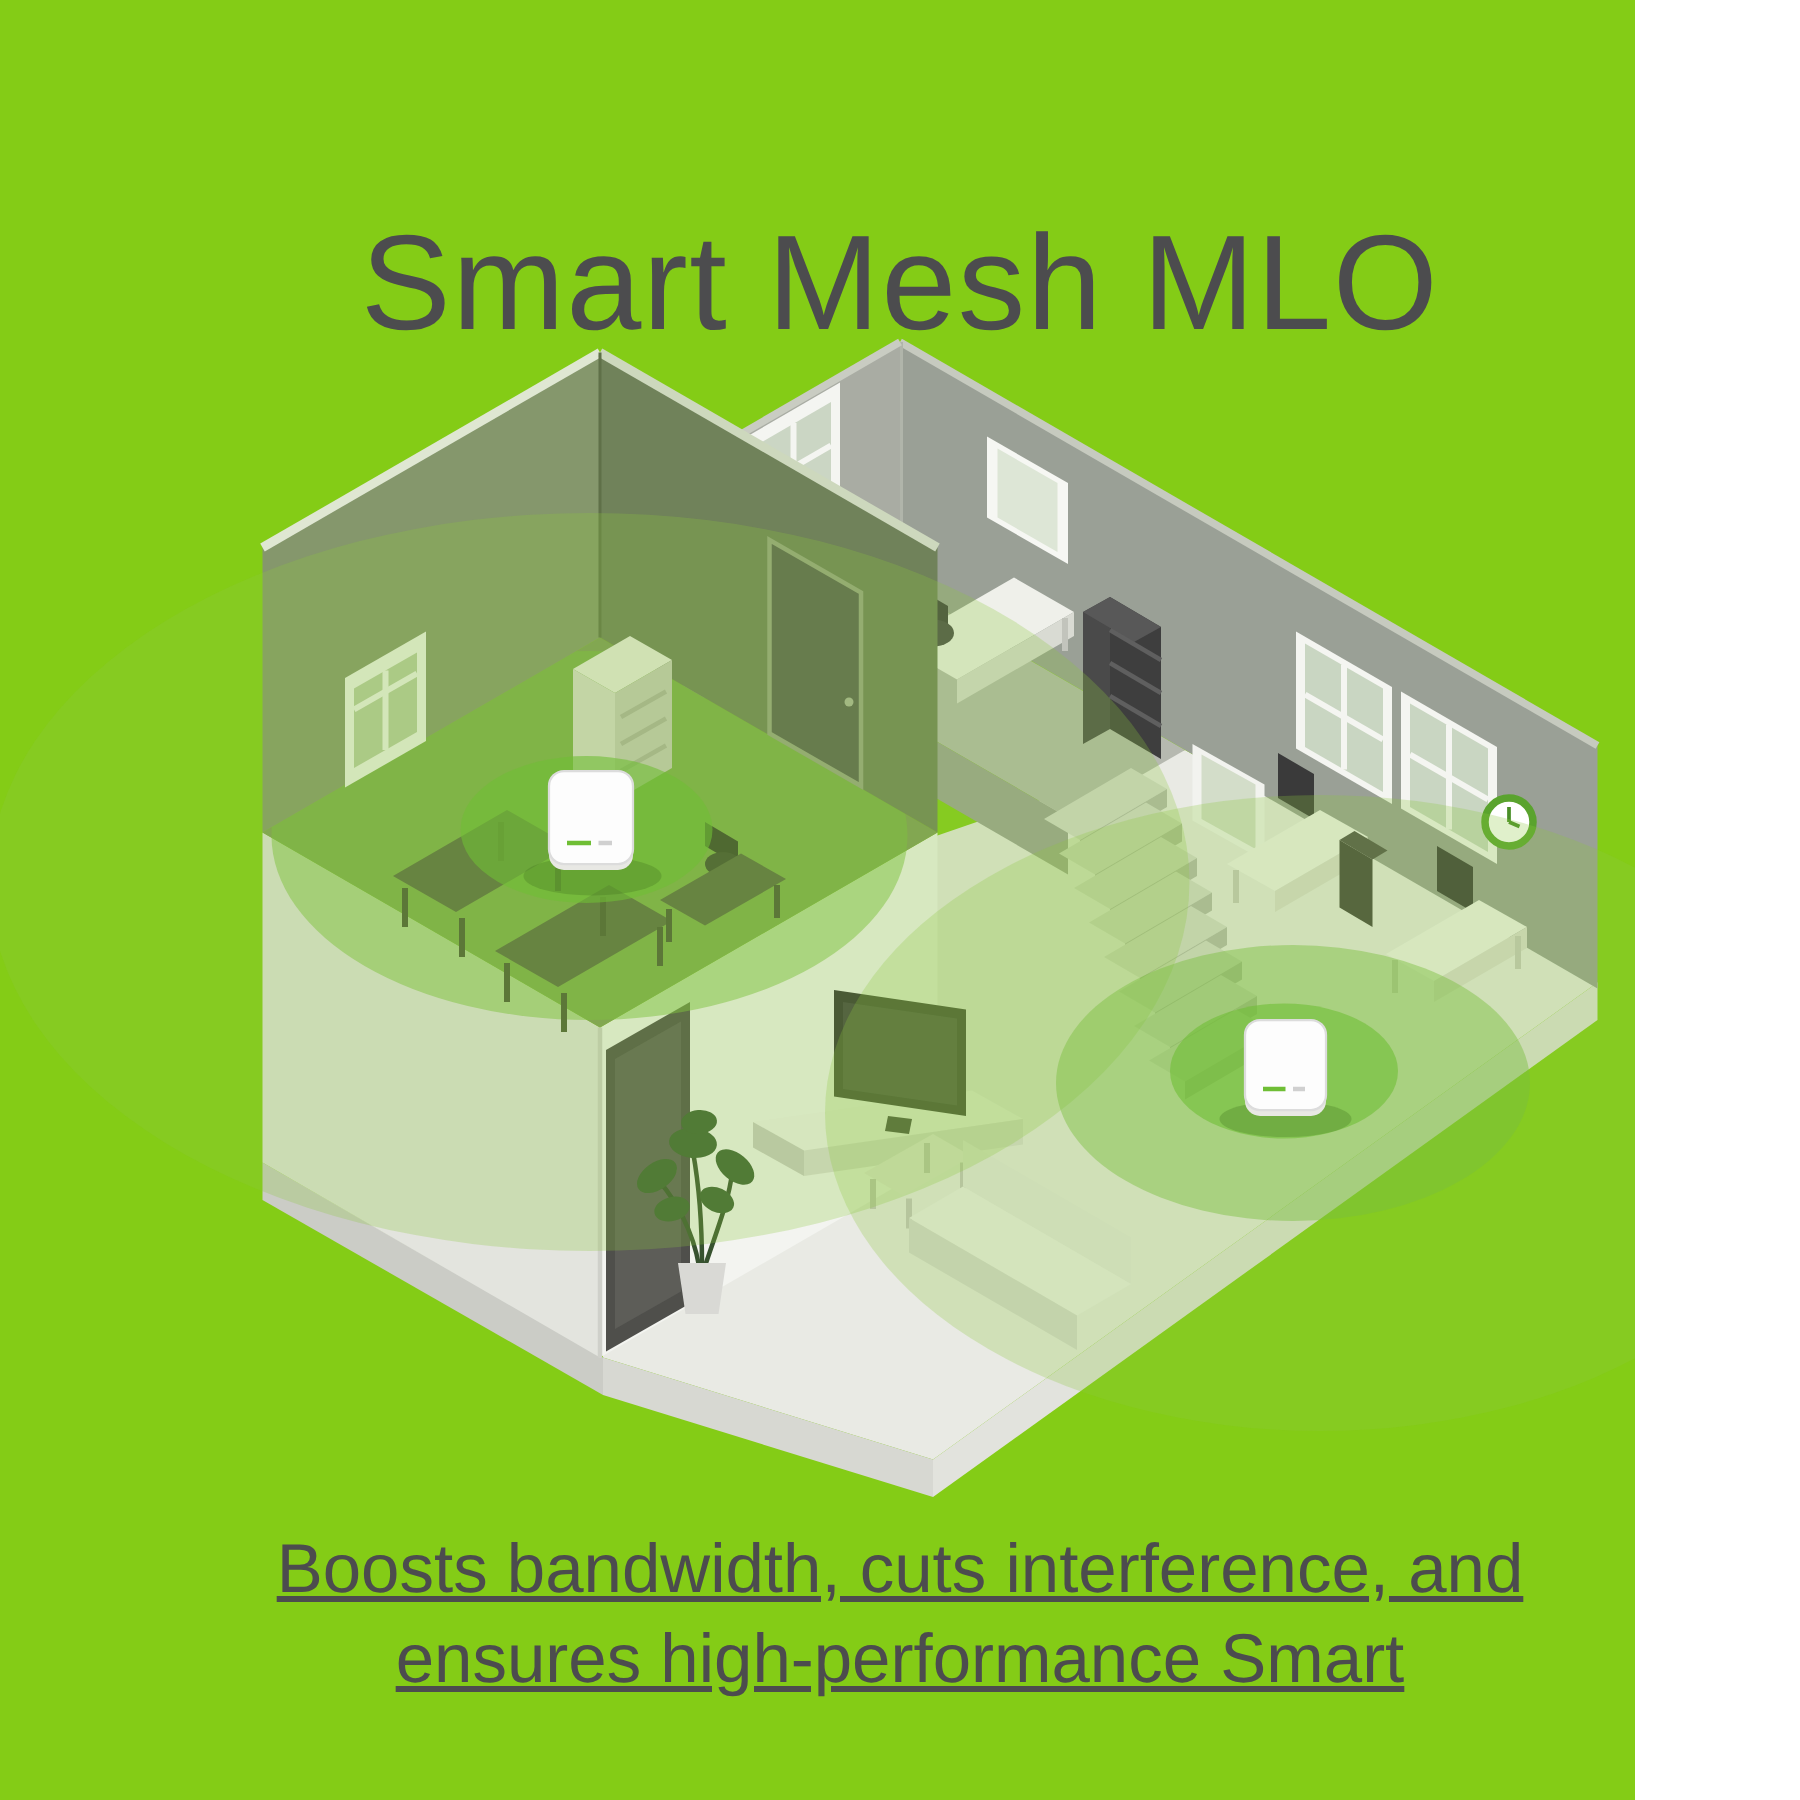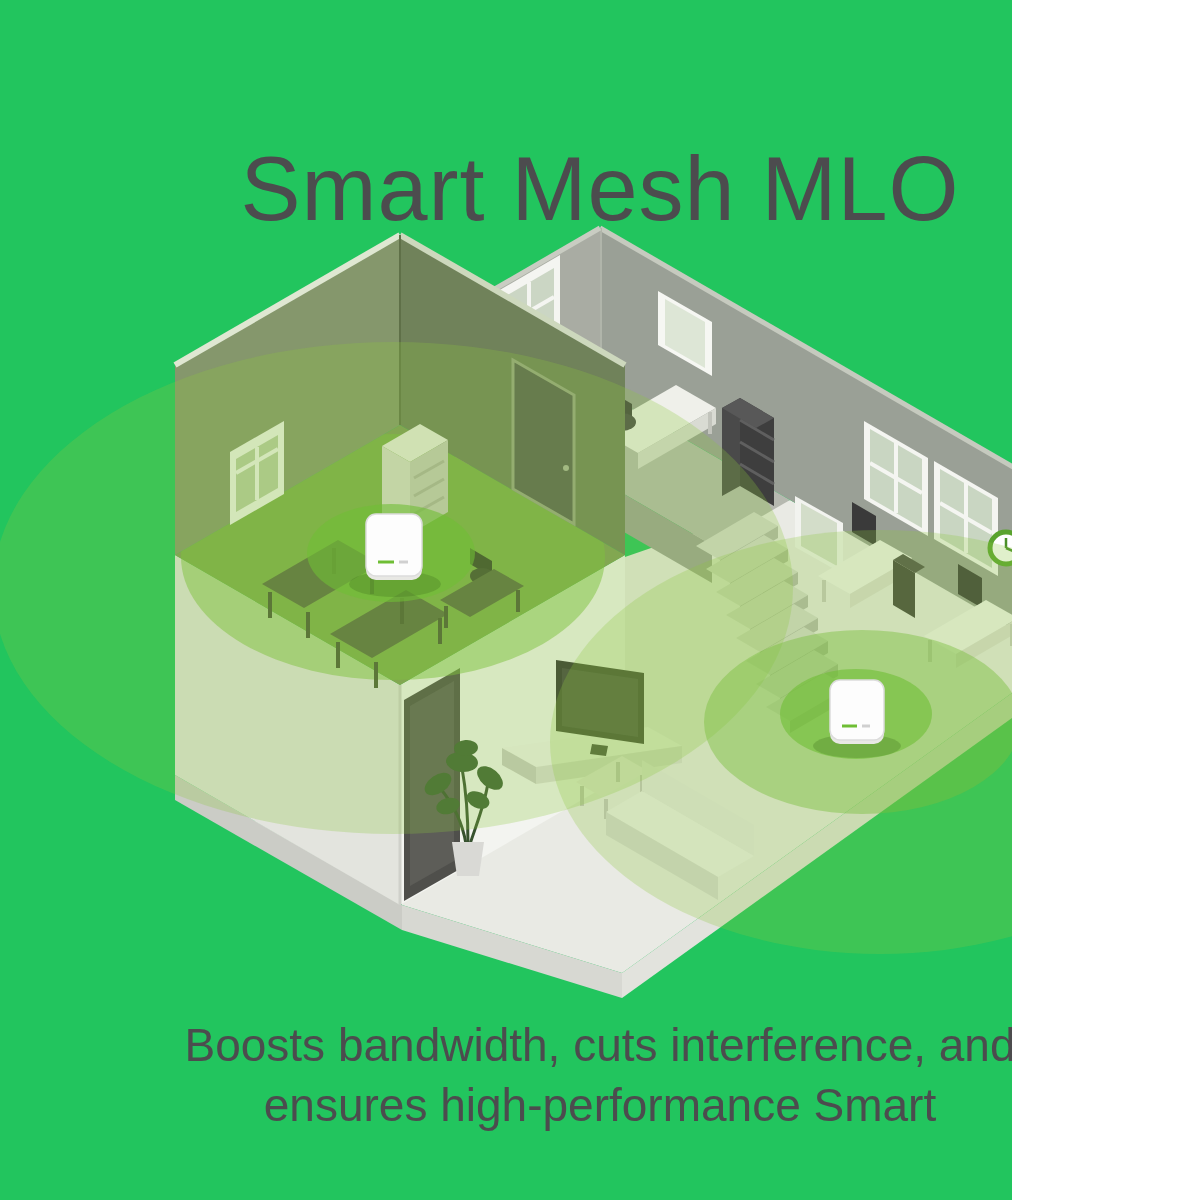--- a/index.html
+++ b/index.html
@@ -1,21 +1,21 @@
 <!DOCTYPE html>
 <html><head>
 <meta charset="utf-8">
 <style>
   html,body{margin:0;padding:0;background:#ffffff;}
-  .stage{position:relative;width:1012px;height:1200px;background:#22c55e;overflow:hidden;
+  .stage{position:relative;width:1090px;height:1200px;background:#84cc16;overflow:hidden;
          font-family:"Liberation Sans", sans-serif;}
   .title{position:absolute;top:78px;left:0;width:1200px;text-align:center;
          font-size:90px;font-weight:400;color:#4c4c4e;letter-spacing:1px;}
   .caption{position:absolute;top:1016px;left:0;width:1200px;text-align:center;
-         font-size:46px;font-weight:400;color:#4c4c4e;line-height:1.3;}
+         font-size:46px;font-weight:400;color:#4c4c4e;line-height:1.3;text-decoration:underline;}
   .illustration{position:absolute;top:0;left:0;}
 </style>
 </head>
 <body>
 
 <div class="stage">
 
   <h1 class="title">Smart Mesh MLO</h1>
 
   <svg class="illustration" width="1200" height="1200" viewBox="0 0 1200 1200">

